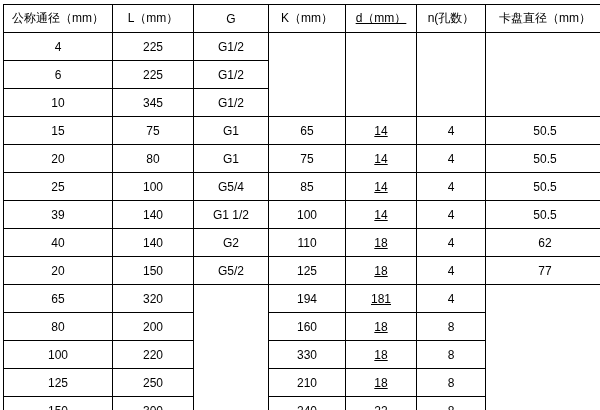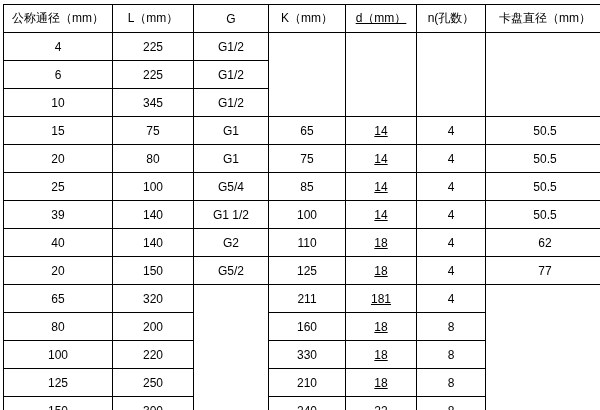--- a/index.html
+++ b/index.html
@@ -136,21 +136,21 @@
         <td class="c3">125</td>
         <td class="c4">18</td>
         <td class="c5">4</td>
         <td class="c6">77</td>
       </tr>
 
       <tr>
         <td class="c0">65</td>
         <td class="c1">320</td>
         <td class="c2" rowspan="6"></td>
-        <td class="c3">211</td>
+        <td class="c3">194</td>
         <td class="c4">181</td>
         <td class="c5">4</td>
         <td class="c6" rowspan="6"></td>
       </tr>
       <tr>
         <td class="c0">80</td>
         <td class="c1">200</td>
         <td class="c3">160</td>
         <td class="c4">18</td>
         <td class="c5">8</td>

